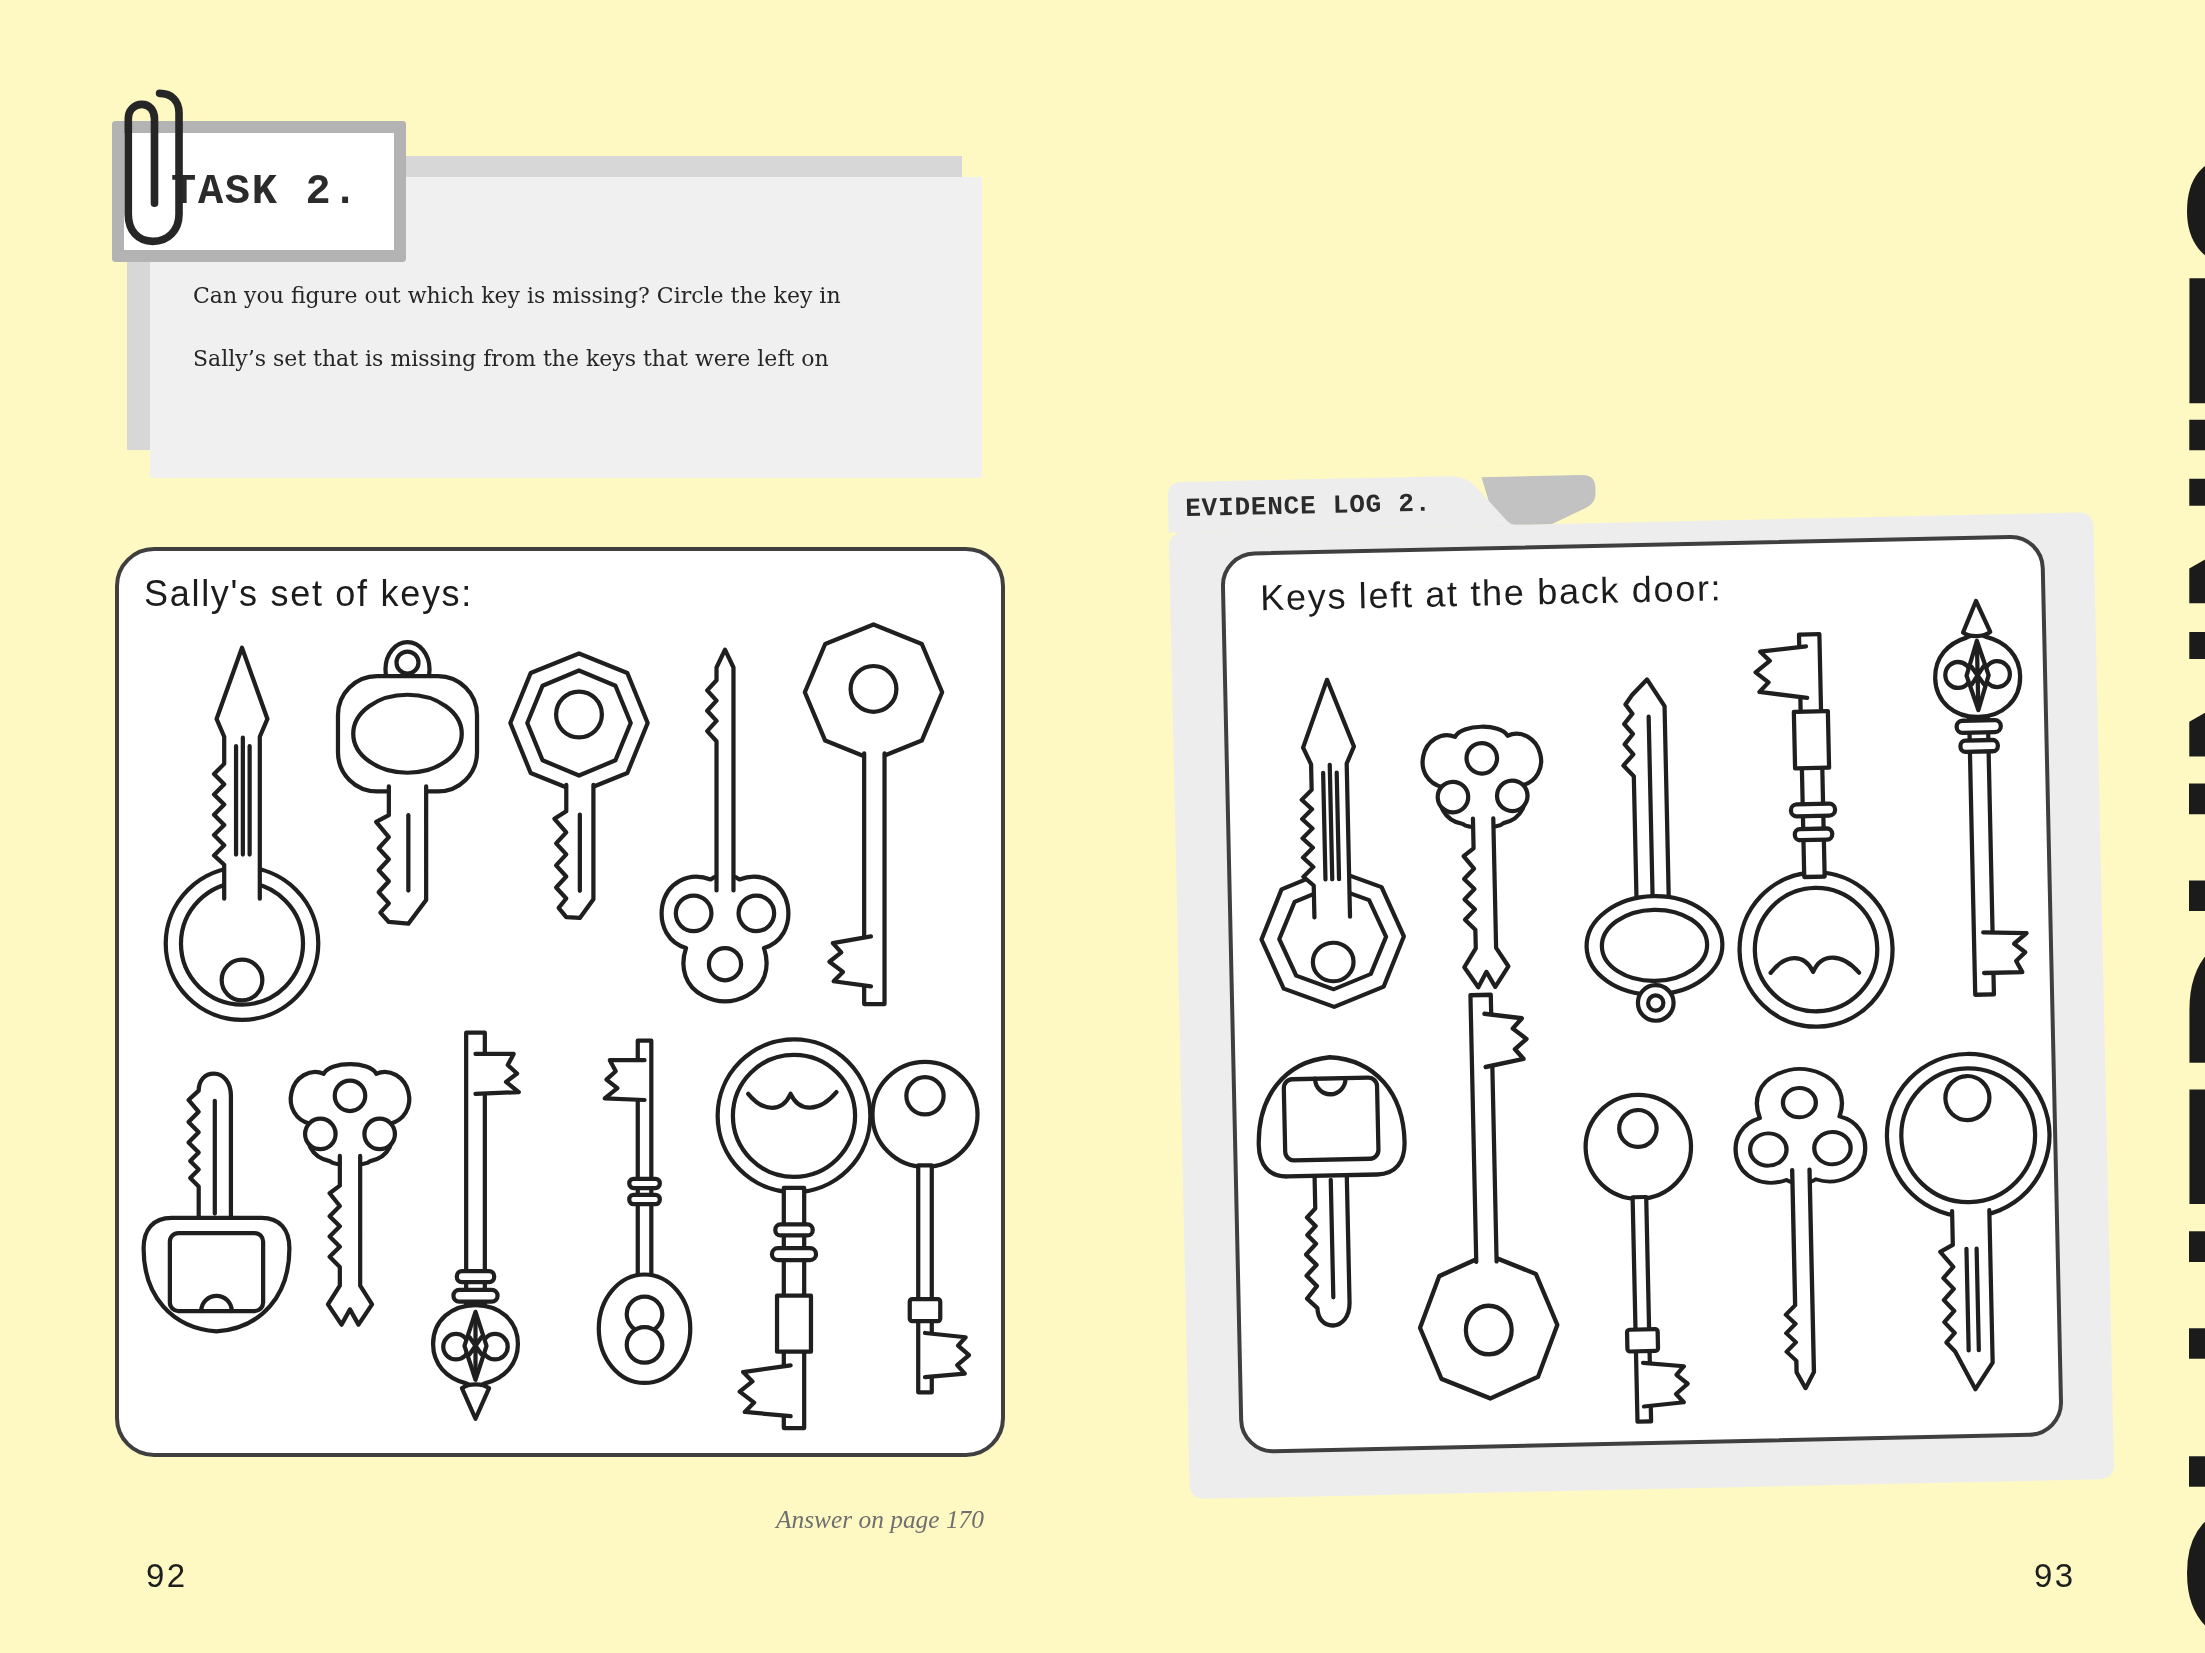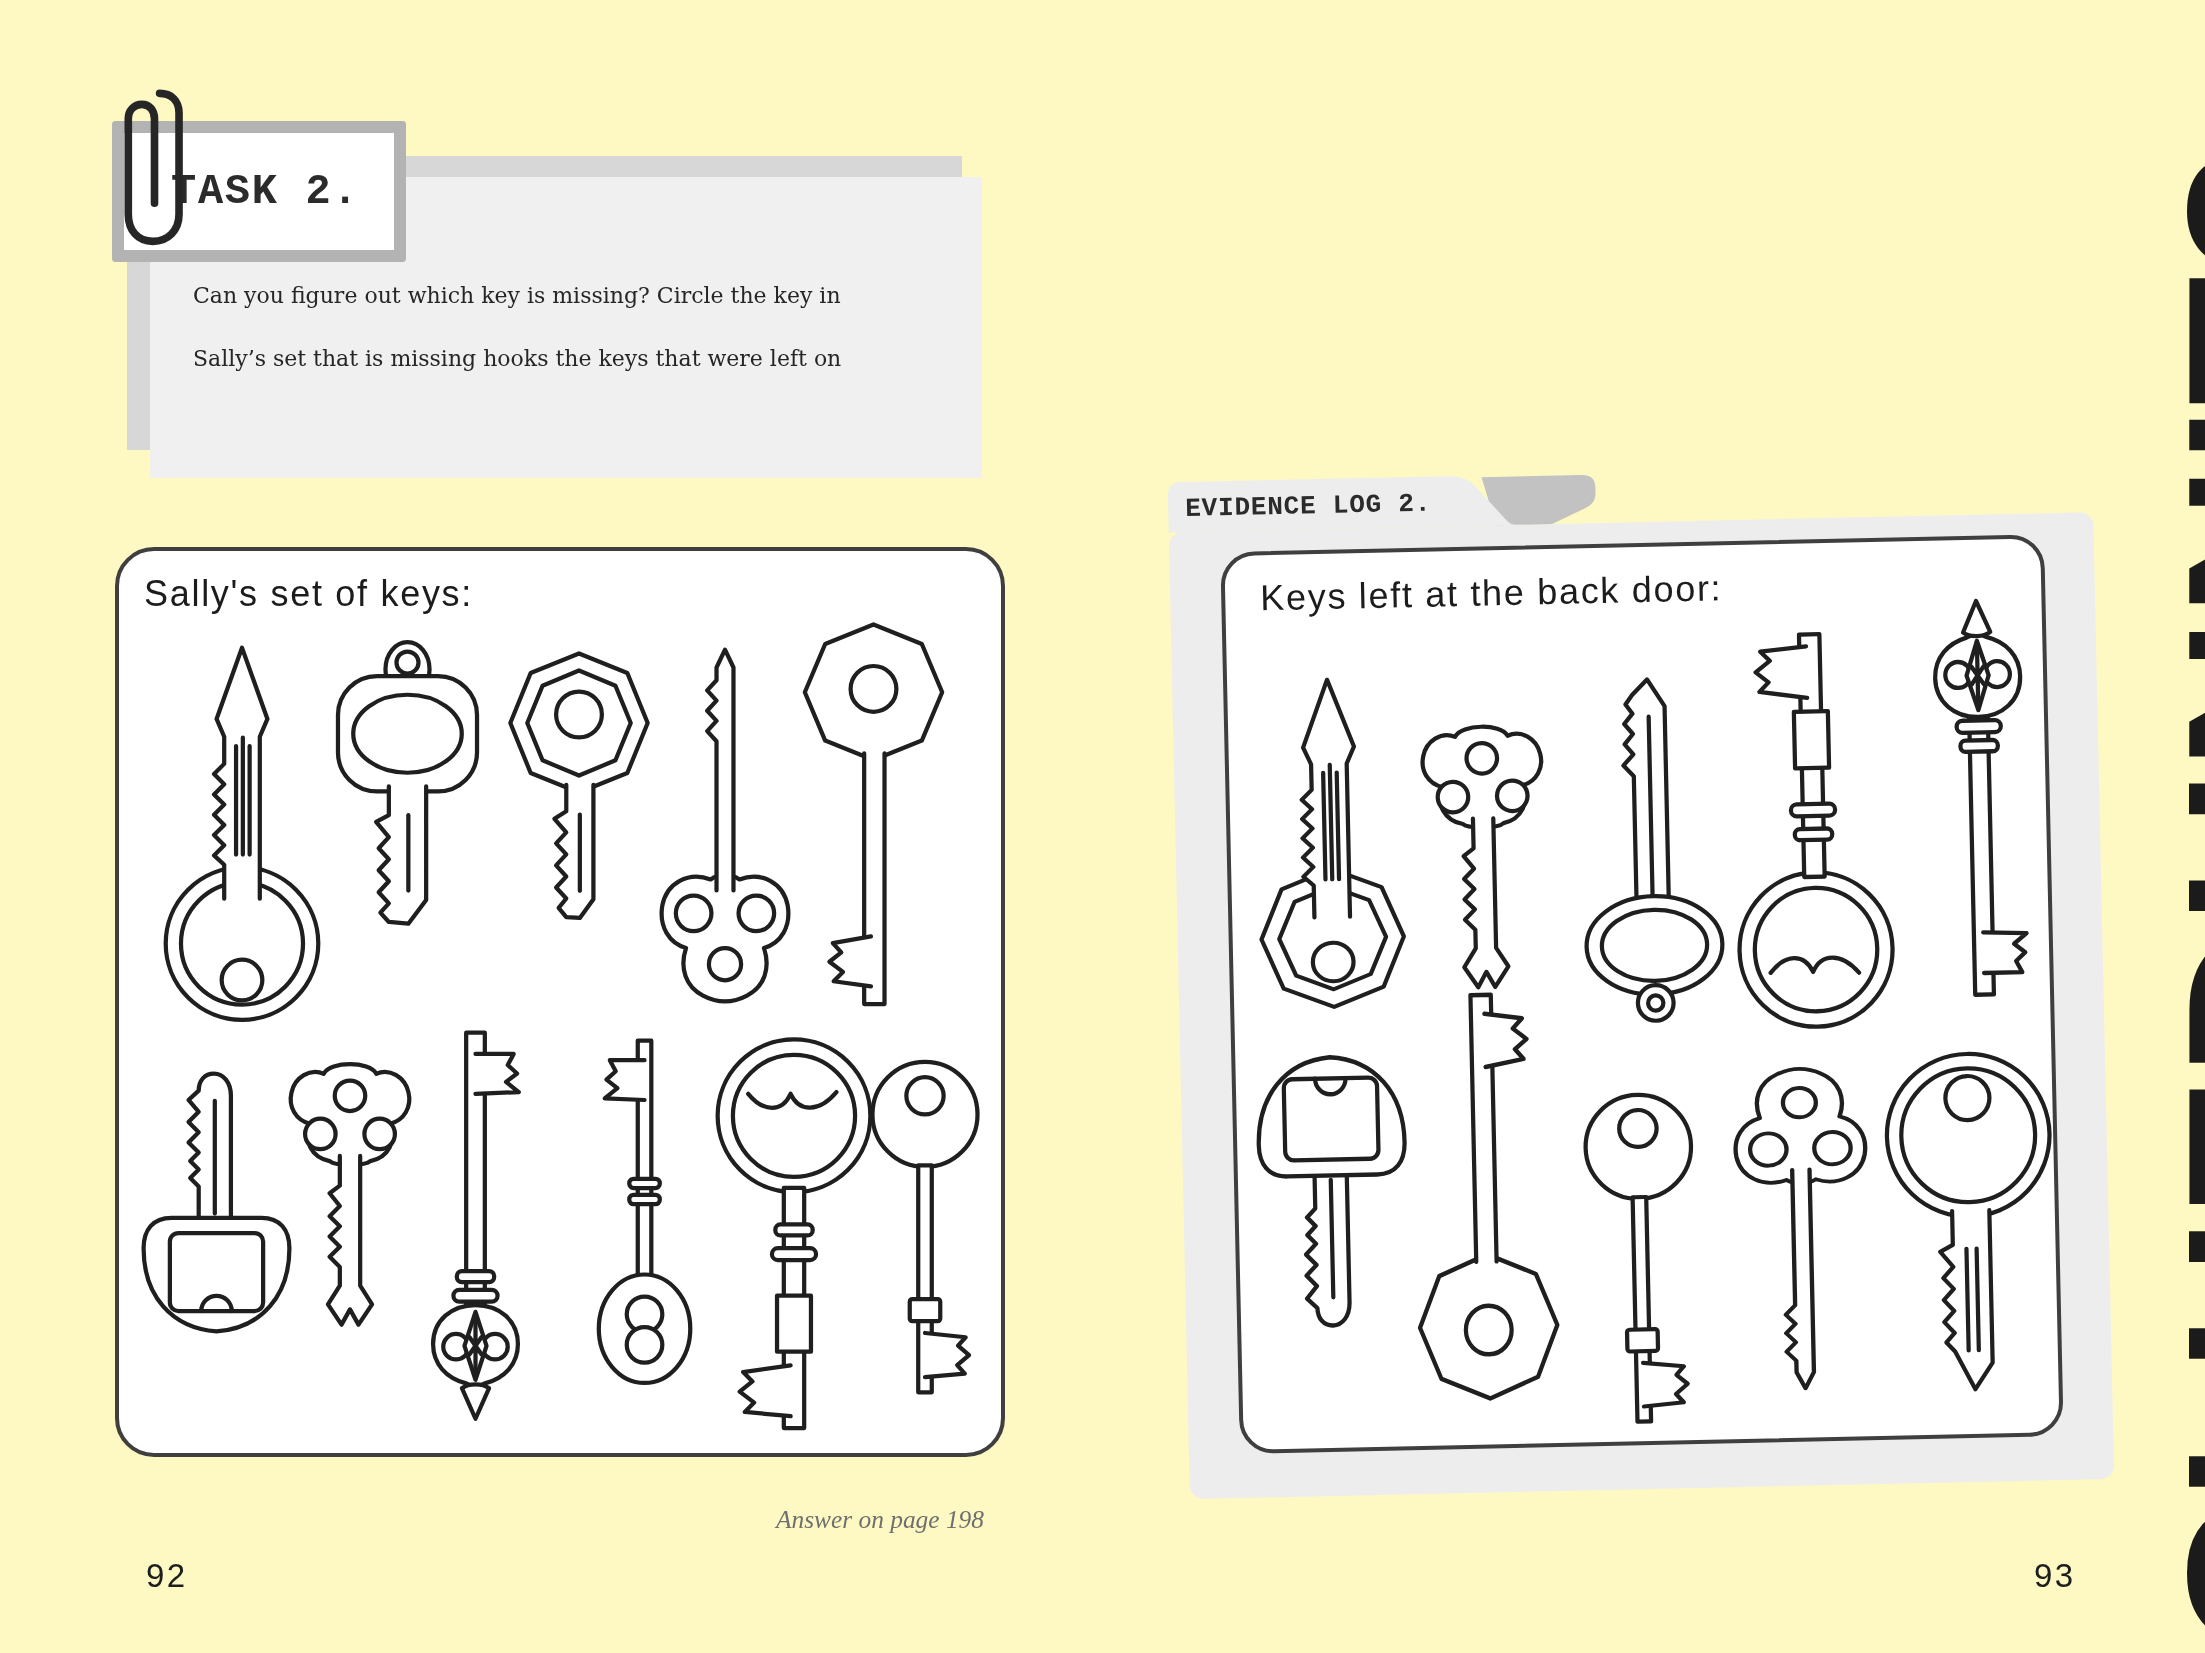--- a/index.html
+++ b/index.html
@@ -159,21 +159,21 @@
 
   <div class="abs" id="sheet-shadow"></div>
   <div class="abs" id="sheet-light"></div>
   <div class="abs" id="task-label">
     <span>TASK 2.</span>
   </div>
   <svg class="abs" style="left:119px;top:83px;" width="93" height="178" viewBox="0 0 110 210">
     <path d="M48,12 C62,12 71,21 71,35 L71,155 C71,174 58,187 40,187 C22,187 11,174 11,155 L11,42 C11,32 18,25 27,25 C36,25 42,32 42,42 L42,142" fill="none" stroke="#262626" stroke-width="9" stroke-linecap="round"></path>
   </svg>
   <div class="abs desc-line" style="top:283px;">Can you figure out which key is missing? Circle the key in</div>
-  <div class="abs desc-line" style="top:346px;">Sally’s set that is missing hooks the keys that were left on</div>
+  <div class="abs desc-line" style="top:346px;">Sally’s set that is missing from the keys that were left on</div>
 
   <div class="abs" id="sally-panel"></div>
   <div class="abs panel-heading" style="left:144px;top:573px;">Sally's set of keys:</div>
 
   <svg class="abs key" style="left:153px;top:634px;" width="178" height="403" viewBox="0 0 210 475">
       <use href="#keyA"></use>
     </svg>
   <svg class="abs key" style="left:310px;top:632px;" width="195" height="301" viewBox="0 0 230 355">
       <use href="#keyB"></use>
     </svg>
@@ -240,21 +240,21 @@
         <use href="#keyK"></use>
       </svg>
     <svg class="abs key" style="left:578px;top:619px;" width="182" height="335" viewBox="0 0 210 435" preserveAspectRatio="none">
         <use href="#keyD" transform="translate(0,435) scale(1,-1)"></use>
       </svg>
     <svg class="abs key" style="left:738px;top:594px;" width="199" height="360" viewBox="0 0 235 425">
         <use href="#keyB2"></use>
       </svg>
   </div>
 
-  <div class="abs" id="answer-note">Answer on page 198</div>
+  <div class="abs" id="answer-note">Answer on page 170</div>
   <div class="abs page-num" style="left:146px;top:1557px;">92</div>
   <div class="abs page-num" style="left:2034px;top:1557px;">93</div>
 
   <div class="abs" id="side-title-clip">
     <div id="side-title">CLUEDUNNIT?</div>
   </div>
 
 </div>
 
 

